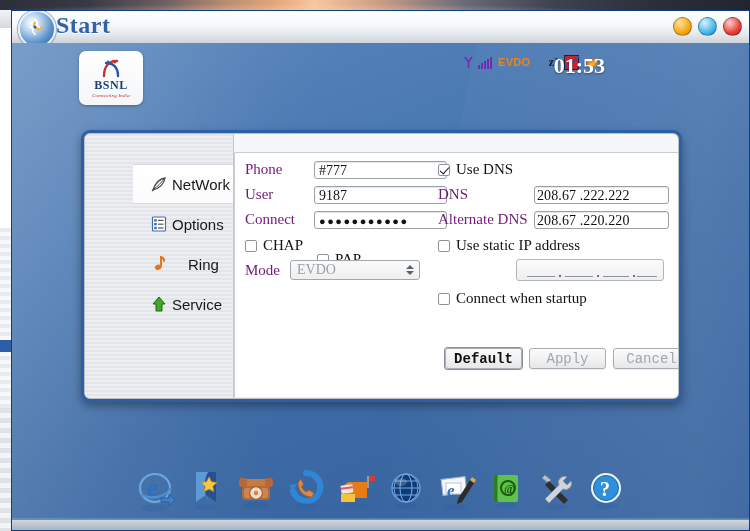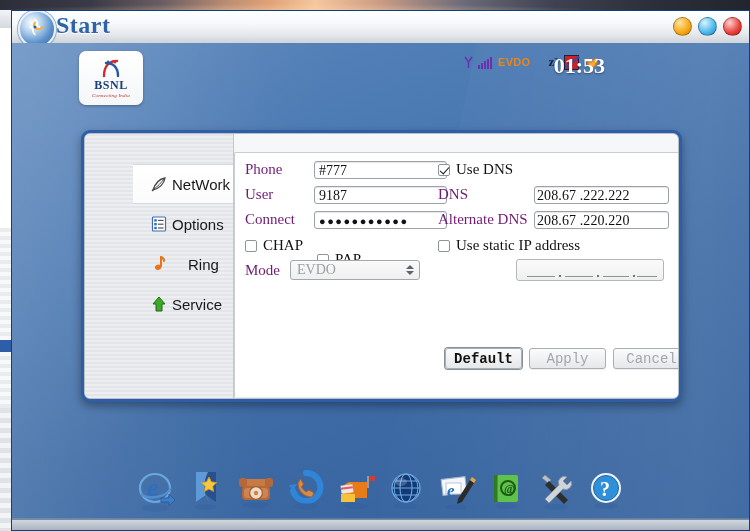--- a/index.html
+++ b/index.html
@@ -452,20 +452,24 @@
             <div class="ipblank" style="left:281px;top:106px;width:148px;">
               <span class="seg" style="left:10px;width:28px;"></span>
               <span class="dot" style="left:42px;"></span>
               <span class="seg" style="left:48px;width:28px;"></span>
               <span class="dot" style="left:80px;"></span>
               <span class="seg" style="left:86px;width:26px;"></span>
               <span class="dot" style="left:116px;"></span>
               <span class="seg" style="left:120px;width:20px;"></span>
             </div>
 
+            <div class="cb" style="left:203px;top:137px;">
+              <span class="box"></span>
+              <span class="t">Connect when startup</span>
+            </div>
 
 
             <div class="btn focus" style="left:210px;top:195px;width:77px;">Default</div>
             <div class="btn dis" style="left:294px;top:195px;width:77px;">Apply</div>
             <div class="btn dis" style="left:378px;top:195px;width:77px;">Cancel</div>
 
           </div>
         </div>
       </div>
 

